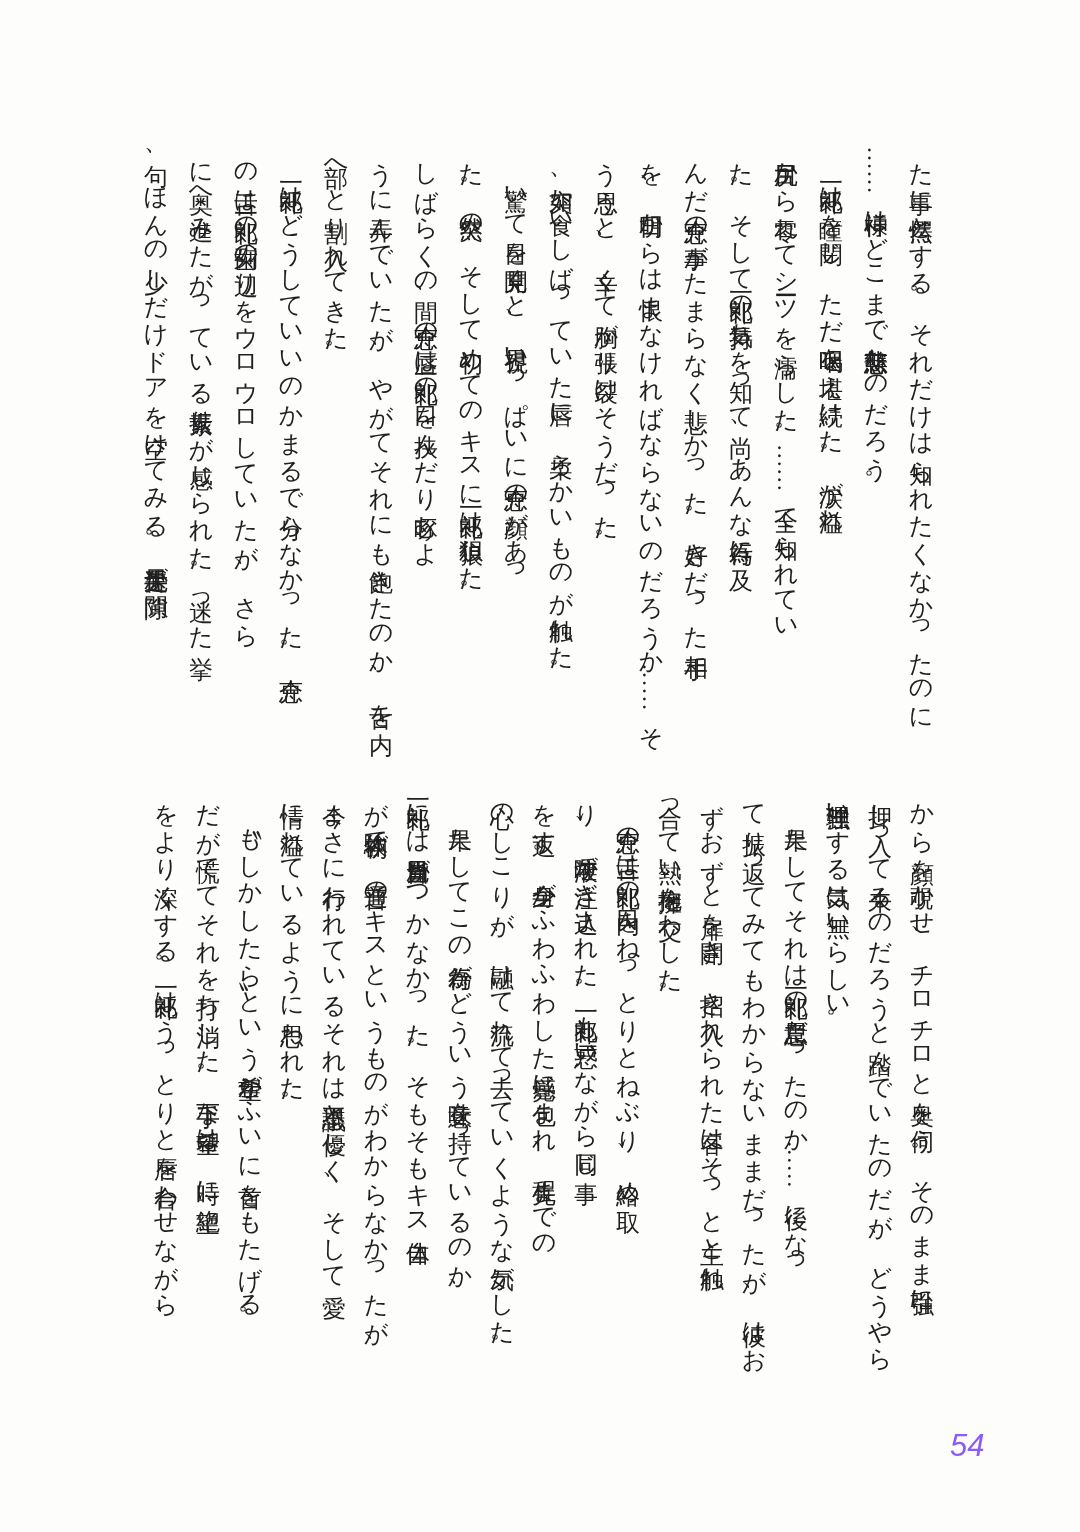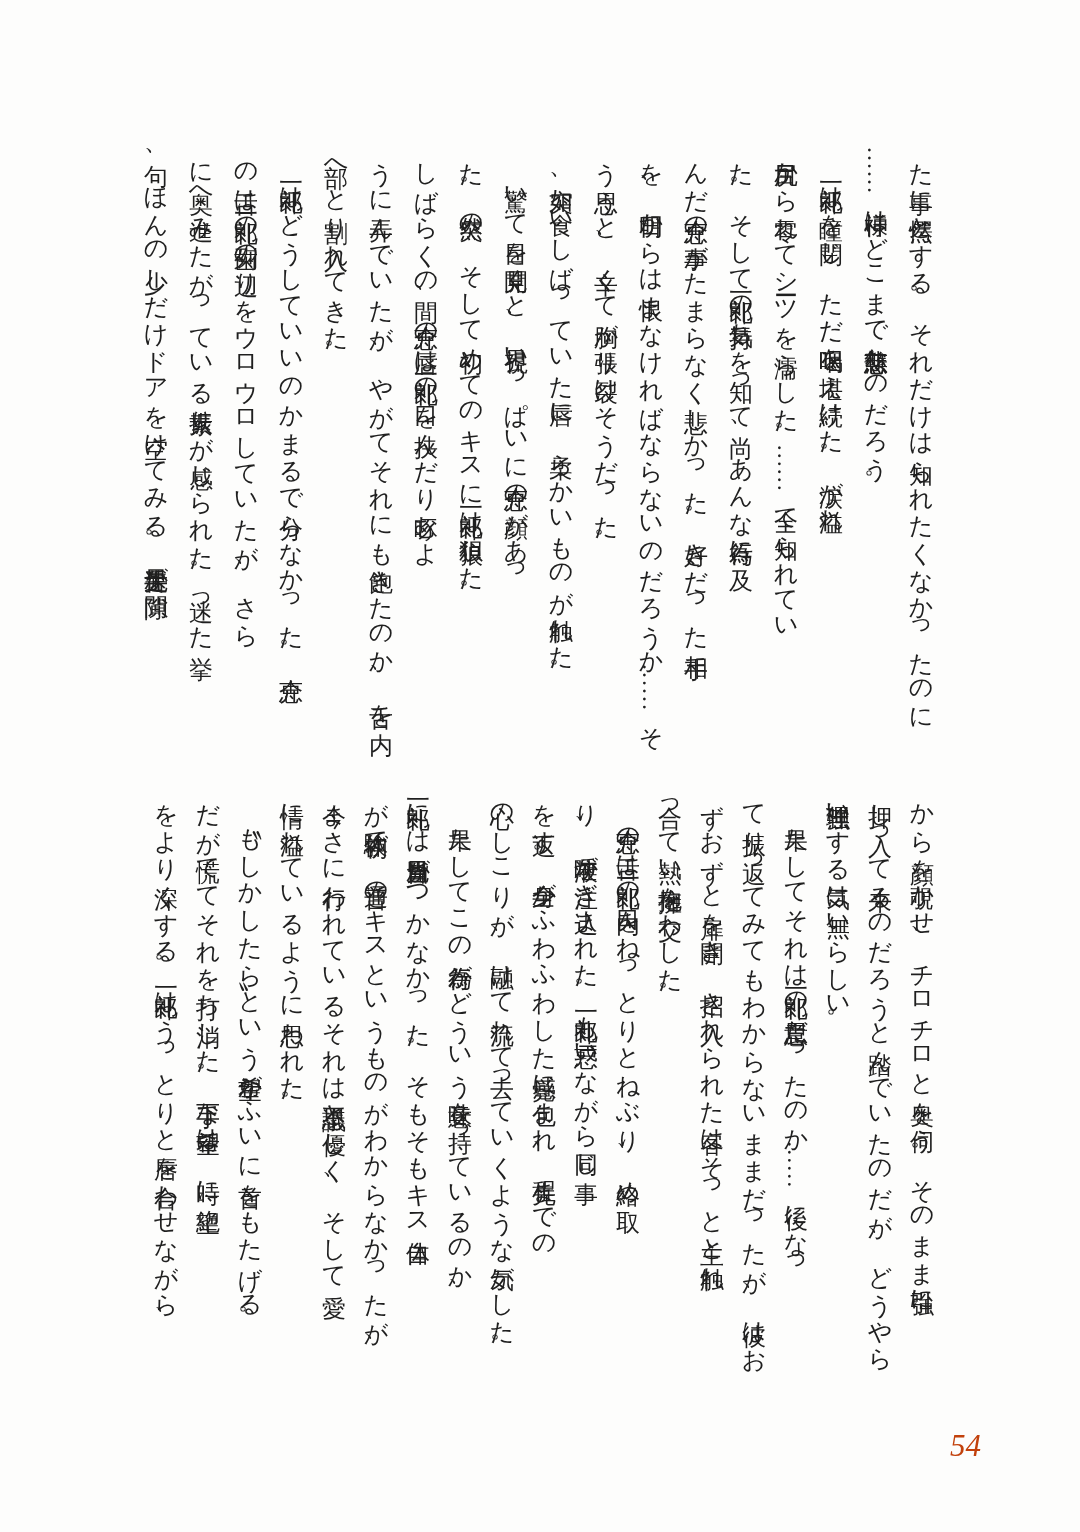--- a/index.html
+++ b/index.html
@@ -41,22 +41,22 @@
   }
   .line.indent {
     text-indent: 1em;
   }
   .pageno {
     position: absolute;
     left: 950px;
     top: 1428px;
     font-size: 31px;
     font-style: italic;
-    color: #c2410c;
-    font-family: Liberation Serif, serif;
+    color: #8b5cf6;
+    font-family: Liberation Sans, sans-serif;
   }
 </style>
 </head>
 <body>
 
 <div class="page" style="background: rgb(253, 253, 252); color: rgb(31, 31, 31);">
   <section class="tblock tblock-top" id="block-top">
       <div class="line">た事に愕然とする。それだけは知られたくなかったのに</div>
       <div class="line">……神様はどこまで無慈悲なのだろう。</div>
       <div class="line indent">礼一郎は瞳を閉じ、ただ嗚咽を堪え続けた。涙が溢れ、</div>

